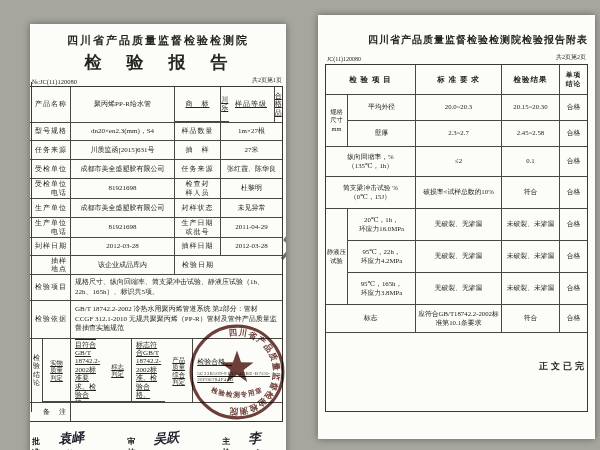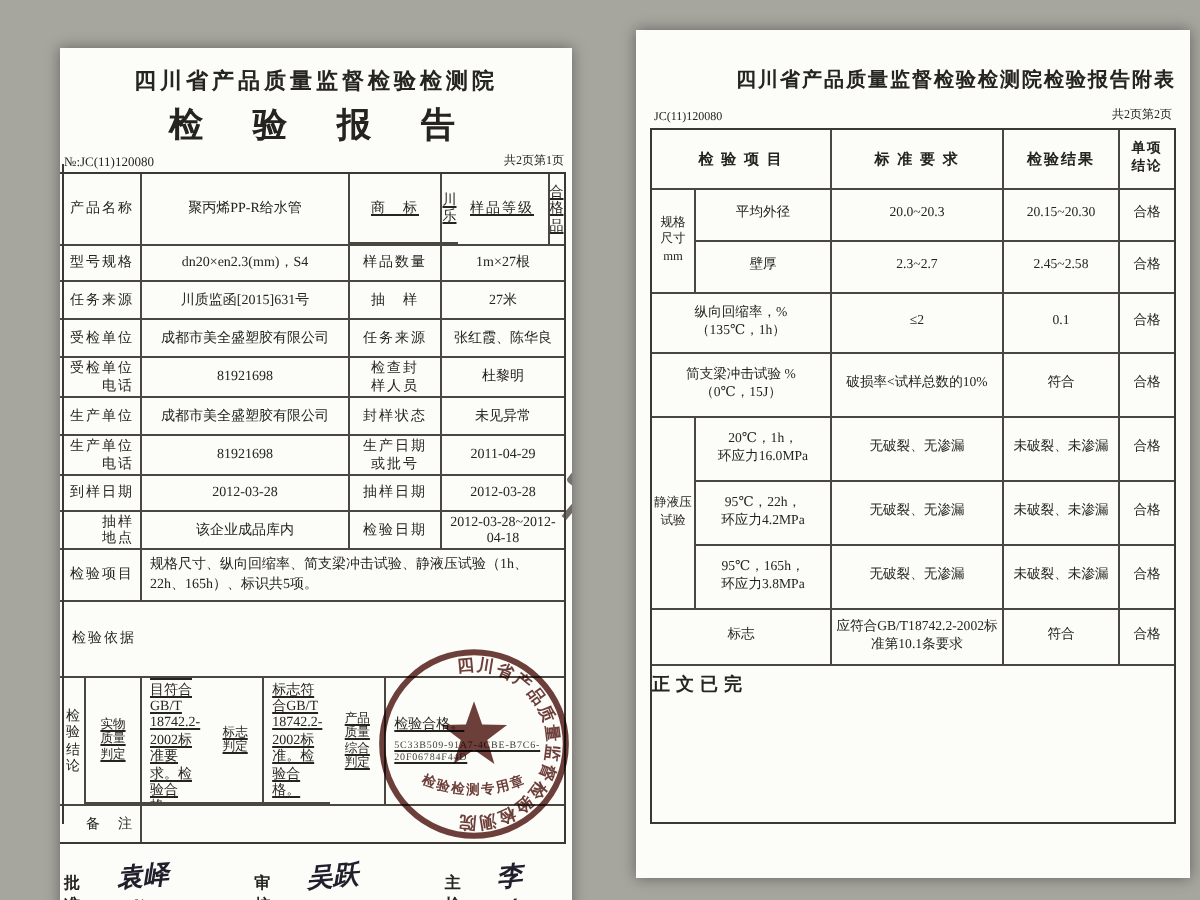--- a/index.html
+++ b/index.html
@@ -66,21 +66,21 @@
   .c2{box-sizing:border-box;border-right:1px solid #4a4741;display:flex;align-items:center;justify-content:center;text-align:center;font-size:6.8px;line-height:1.3;white-space:pre-line;overflow:hidden;}
   .c2:last-child{border-right:none;}
   .hdrc{font-weight:bold;font-size:7.5px;letter-spacing:1px;}
   .g2{width:22px;font-size:6.3px;}
   .it2{width:68px;}
   .s2{width:86px;}
   .rs2{width:58px;}
   .v2{flex:1;}
   .w90{width:90px;}
   .rcol2{flex:1;display:flex;flex-direction:column;}
-  .endbox{flex:1;display:flex;flex-direction:column;align-items:flex-start;padding-top:3px;border-bottom:none;}
+  .endbox{flex:1;display:flex;flex-direction:column;align-items:flex-end;padding-top:3px;border-bottom:none;margin-top:24px;}
   .endtext{font-weight:bold;font-size:9px;letter-spacing:3px;}
 </style>
 </head>
 <body>
 
 <div class="paper" id="p1">
   <div class="inst">四川省产品质量监督检验检测院</div>
   <div class="bigtitle">检　验　报　告</div>
   <div class="norow">
     <span>№:JC(11)120080</span>
@@ -147,28 +147,29 @@
       <div class="cell lab">到样日期</div>
       <div class="cell val">2012-03-28</div>
       <div class="cell lab2">抽样日期</div>
       <div class="cell val2">2012-03-28</div>
     </div>
     <div class="row" style="height:19px">
       <div class="cell lab">抽样
 地点</div>
       <div class="cell val">该企业成品库内</div>
       <div class="cell lab2">检验日期</div>
-      <div class="cell val2">2012-03-28~2012-04-18</div>
     </div>
     <div class="row" style="height:26px">
       <div class="cell lab">检验项目</div>
       <div class="cell wide">规格尺寸、纵向回缩率、简支梁冲击试验、静液压试验（1h、22h、165h）、标识共5项。</div>
     </div>
     <div class="row" style="height:38px">
       <div class="cell lab">检验依据</div>
+      <div class="cell wide">GB/T 18742.2-2002 冷热水用聚丙烯管道系统 第2部分：管材
+CCGF 312.1-2010 无规共聚聚丙烯（PP-R）管材及管件产品质量监督抽查实施规范</div>
     </div>
 
     <div class="row" style="height:64px">
       <div class="cell cl1">检
 验
 结
 论</div>
       <div class="rcol">
         <div class="subrow" style="flex:0 0 22px">
           <div class="cell clab">实物

